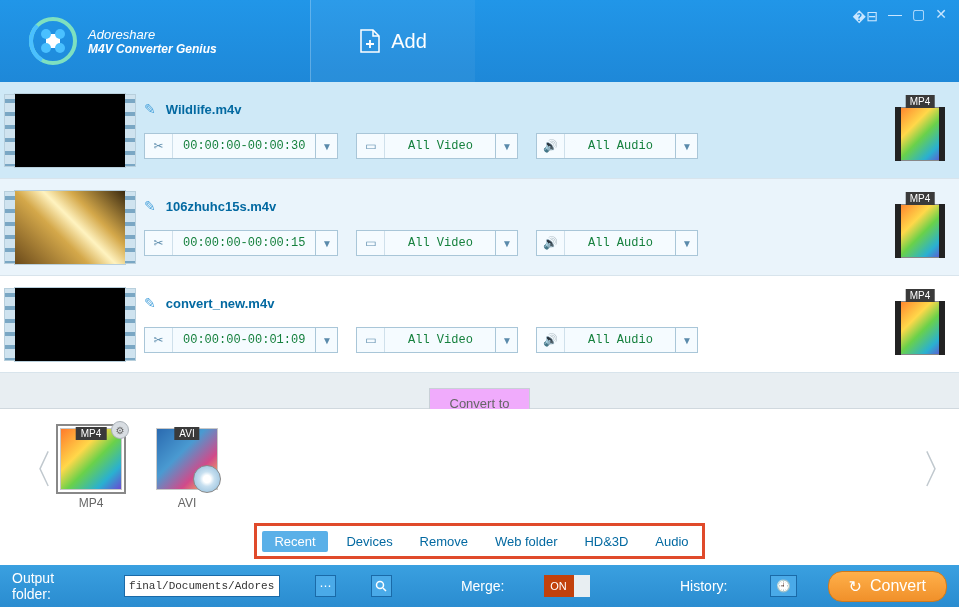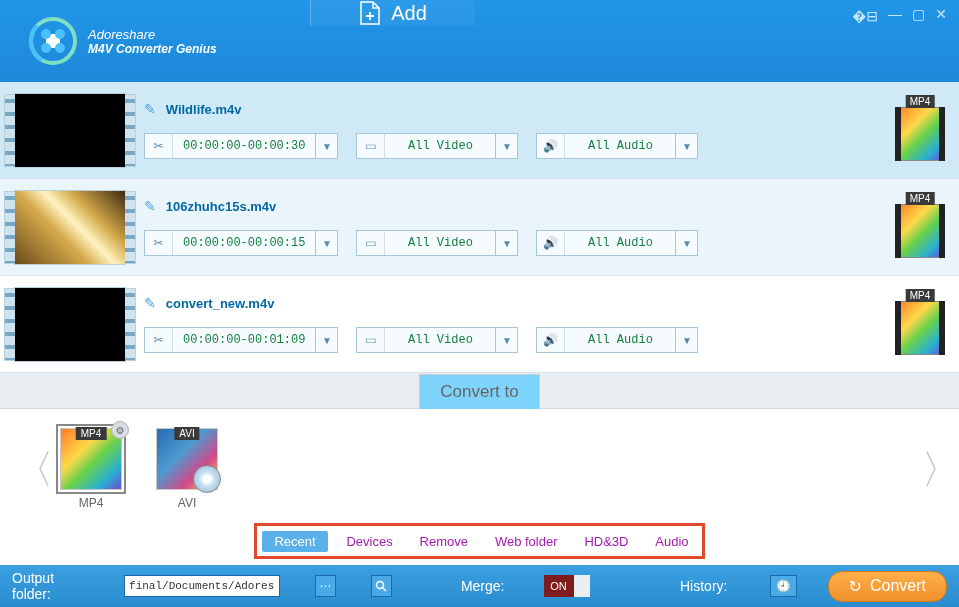--- a/index.html
+++ b/index.html
@@ -6,21 +6,21 @@
 body { font-family: Arial, sans-serif; font-size: 13px; color: #333; background: #fff; width: 959px; height: 607px; overflow: hidden; }
 
 
 .header { height: 82px; background: linear-gradient(to bottom, #2196e8, #1e88d8); display: flex; align-items: center; }
 .logo-area { display: flex; align-items: center; padding-left: 28px; width: 310px; }
 .logo-icon { width: 50px; height: 50px; border-radius: 50%; background: radial-gradient(circle, #fff 20%, transparent 20%); position: relative; margin-right: 10px; }
 .logo-icon svg { width: 50px; height: 50px; }
 .brand { color: #fff; font-style: italic; }
 .brand .line1 { font-size: 13px; }
 .brand .line2 { font-size: 12px; font-weight: bold; }
-.header-buttons { display: flex; height: 100%; flex-direction: column; }
+.header-buttons { display: flex; height: 100%; }
 .header-btn { width: 165px; display: flex; align-items: center; justify-content: center; color: #fff; font-size: 20px; border-left: 1px solid rgba(255,255,255,0.25); background: rgba(255,255,255,0.05); cursor: pointer; }
 .header-btn span.icon { margin-right: 10px; display: inline-flex; }
 .win-controls { margin-left: auto; display: flex; gap: 10px; padding-right: 12px; align-self: flex-start; margin-top: 6px; }
 .win-controls span { color: #c9e6ff; cursor: pointer; font-size: 14px; }
 
 
 .file-list { background: #fff; }
 .file-row { height: 97px; border-bottom: 1px solid #d8e4ec; display: flex; align-items: center; padding: 10px 14px; }
 .file-row.selected { background: #cfe9f7; }
 .file-row.alt { background: #eaf4fb; }
@@ -41,48 +41,48 @@
 .ctrl.time .val { min-width: 128px; }
 .format-thumb { width: 50px; height: 62px; margin-left: 10px; position: relative; }
 .format-thumb .badge { position: absolute; top: -4px; left: 50%; transform: translateX(-50%); background: #3a3a3a; color: #fff; font-size: 10px; padding: 1px 4px; z-index: 2; }
 .format-thumb .art { position: absolute; top: 8px; left: 0; right: 0; bottom: 0; background: linear-gradient(135deg, #ff7a2a 0%, #ffd84a 35%, #6ad14a 55%, #2ab0d1 80%, #6a4ad1 100%); border: 1px solid #888; }
 .format-thumb .filmstrip { position: absolute; top: 8px; bottom: 0; width: 6px; background: #222; }
 .format-thumb .filmstrip.l { left: 0; }
 .format-thumb .filmstrip.r { right: 0; }
 
 
 .convert-to-bar { height: 36px; background: #e8eef2; display: flex; align-items: center; justify-content: center; border-bottom: 1px solid #d0d8de; }
-.convert-to-tab { background: #7dd3fc; border: 1px solid #c8d0d6; border-bottom: none; padding: 7px 20px; color: #666; font-size: 17px; position: relative; top: 1px; }
+.convert-to-tab { background: #f0abfc; border: 1px solid #c8d0d6; border-bottom: none; padding: 7px 20px; color: #666; font-size: 13px; position: relative; top: 12px; }
 
 
 .format-panel { height: 120px; background: #fff; display: flex; align-items: center; padding: 0 14px; position: relative; }
 .arrow { width: 24px; color: #c0c8ce; font-size: 40px; cursor: pointer; user-select: none; display: flex; align-items: center; }
 .formats { display: flex; gap: 26px; margin-left: 18px; }
 .fmt-item { width: 70px; text-align: center; cursor: pointer; }
 .fmt-thumb { width: 62px; height: 62px; margin: 0 auto 6px; border: 1px solid #c8c8c8; position: relative; background: linear-gradient(135deg, #ff7a2a 0%, #ffd84a 35%, #6ad14a 55%, #2ab0d1 80%, #6a4ad1 100%); }
 .fmt-thumb.selected { outline: 2px solid #888; outline-offset: 2px; }
 .fmt-thumb .badge { position: absolute; top: -2px; left: 50%; transform: translateX(-50%); background: #3a3a3a; color: #fff; font-size: 10px; padding: 1px 5px; }
 .fmt-thumb .gear { position: absolute; top: -8px; right: -8px; width: 18px; height: 18px; background: #d8dde2; border-radius: 50%; border: 1px solid #aab2b8; display: flex; align-items: center; justify-content: center; font-size: 10px; color: #666; }
 .fmt-thumb.avi { background: linear-gradient(135deg, #2a6ab0 0%, #4a9ad1 40%, #d14a8a 70%, #ffd84a 100%); }
 .fmt-thumb .disc { position: absolute; right: -4px; bottom: -4px; width: 28px; height: 28px; border-radius: 50%; background: radial-gradient(circle, #fff 20%, #c8e0f0 40%, #8ab8d8 100%); border: 1px solid #888; }
 .fmt-label { color: #666; font-size: 12px; }
 
 
 .cat-tabs { height: 36px; border: 3px solid #e04a2a; margin: 0 254px 0 254px; display: flex; align-items: center; justify-content: space-around; position: relative; top: -6px; }
-.cat-tab { padding: 0 8px; color: #a21caf; font-size: 13px; cursor: pointer; }
+.cat-tab { padding: 0 8px; color: #0369a1; font-size: 13px; cursor: pointer; }
 .cat-tab.active { background: #5ab0e8; color: #fff; padding: 3px 12px; border-radius: 2px; }
 
 
 .bottom-bar { height: 42px; background: linear-gradient(to bottom, #3aa0e0, #2a8cd0); display: flex; align-items: center; padding: 0 12px; color: #fff; gap: 31px; }
 .out-label { font-size: 14px; margin-right: 8px; }
 .out-input { width: 170px; height: 22px; font-family: "Courier New", monospace; font-size: 11px; padding: 0 4px; border: 1px solid #1a6aa8; background: #fff; color: #333; }
 .sq-btn { width: 24px; height: 22px; background: #4aaae8; border: 1px solid #1a6aa8; margin-left: 4px; display: flex; align-items: center; justify-content: center; color: #fff; font-size: 12px; cursor: pointer; }
 .merge-label { margin-left: 38px; font-size: 14px; margin-right: 8px; }
 .toggle { width: 54px; height: 22px; background: #fff; display: flex; cursor: pointer; }
-.toggle .on { width: 30px; background: #7f1d1d; color: #fff; font-size: 11px; display: flex; align-items: center; justify-content: center; }
+.toggle .on { width: 30px; background: #c2410c; color: #fff; font-size: 11px; display: flex; align-items: center; justify-content: center; }
 .toggle .off { flex: 1; background: #e8eef2; }
 .hist-label { margin-left: 59px; font-size: 14px; margin-right: 8px; }
 .convert-btn { margin-left: auto; background: linear-gradient(to bottom, #ffb04a, #f0902a); border: 1px solid #d07a1a; border-radius: 14px; padding: 5px 20px; color: #fff; font-size: 16px; display: flex; align-items: center; cursor: pointer; }
 .convert-btn .ic { margin-right: 8px; }
 </style>
 </head>
 <body>
 
 <div class="header">
   <div class="logo-area">

